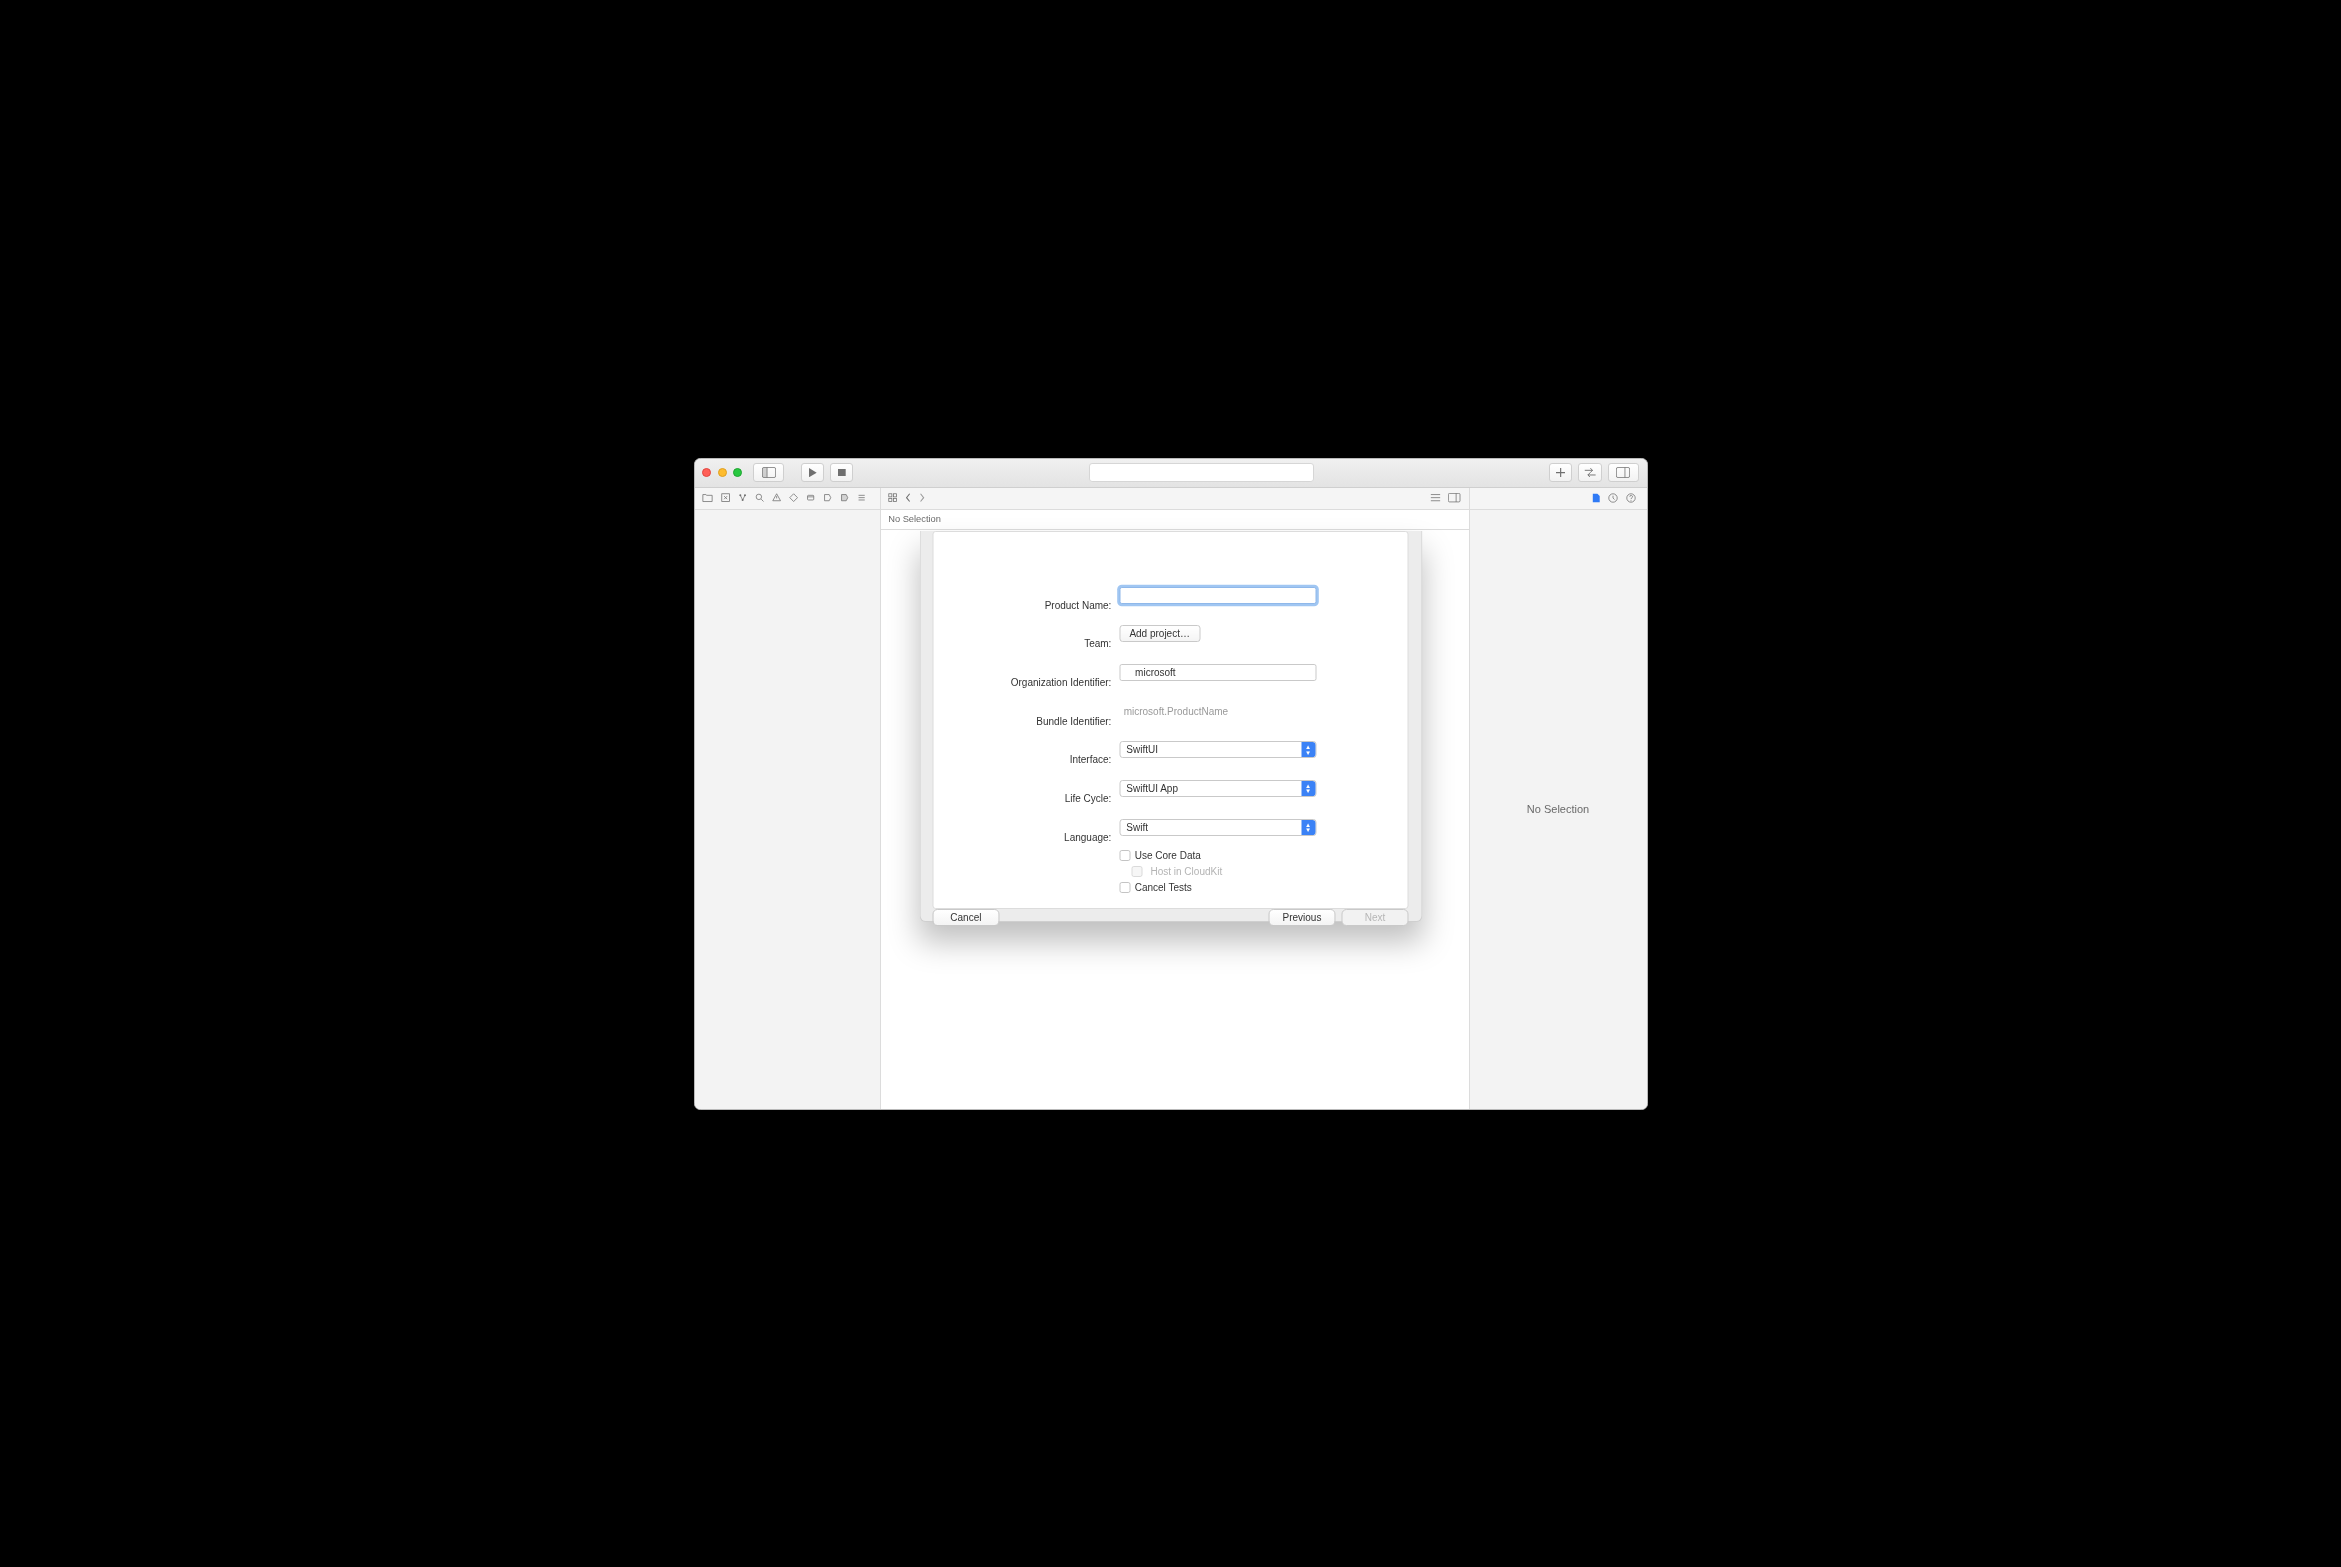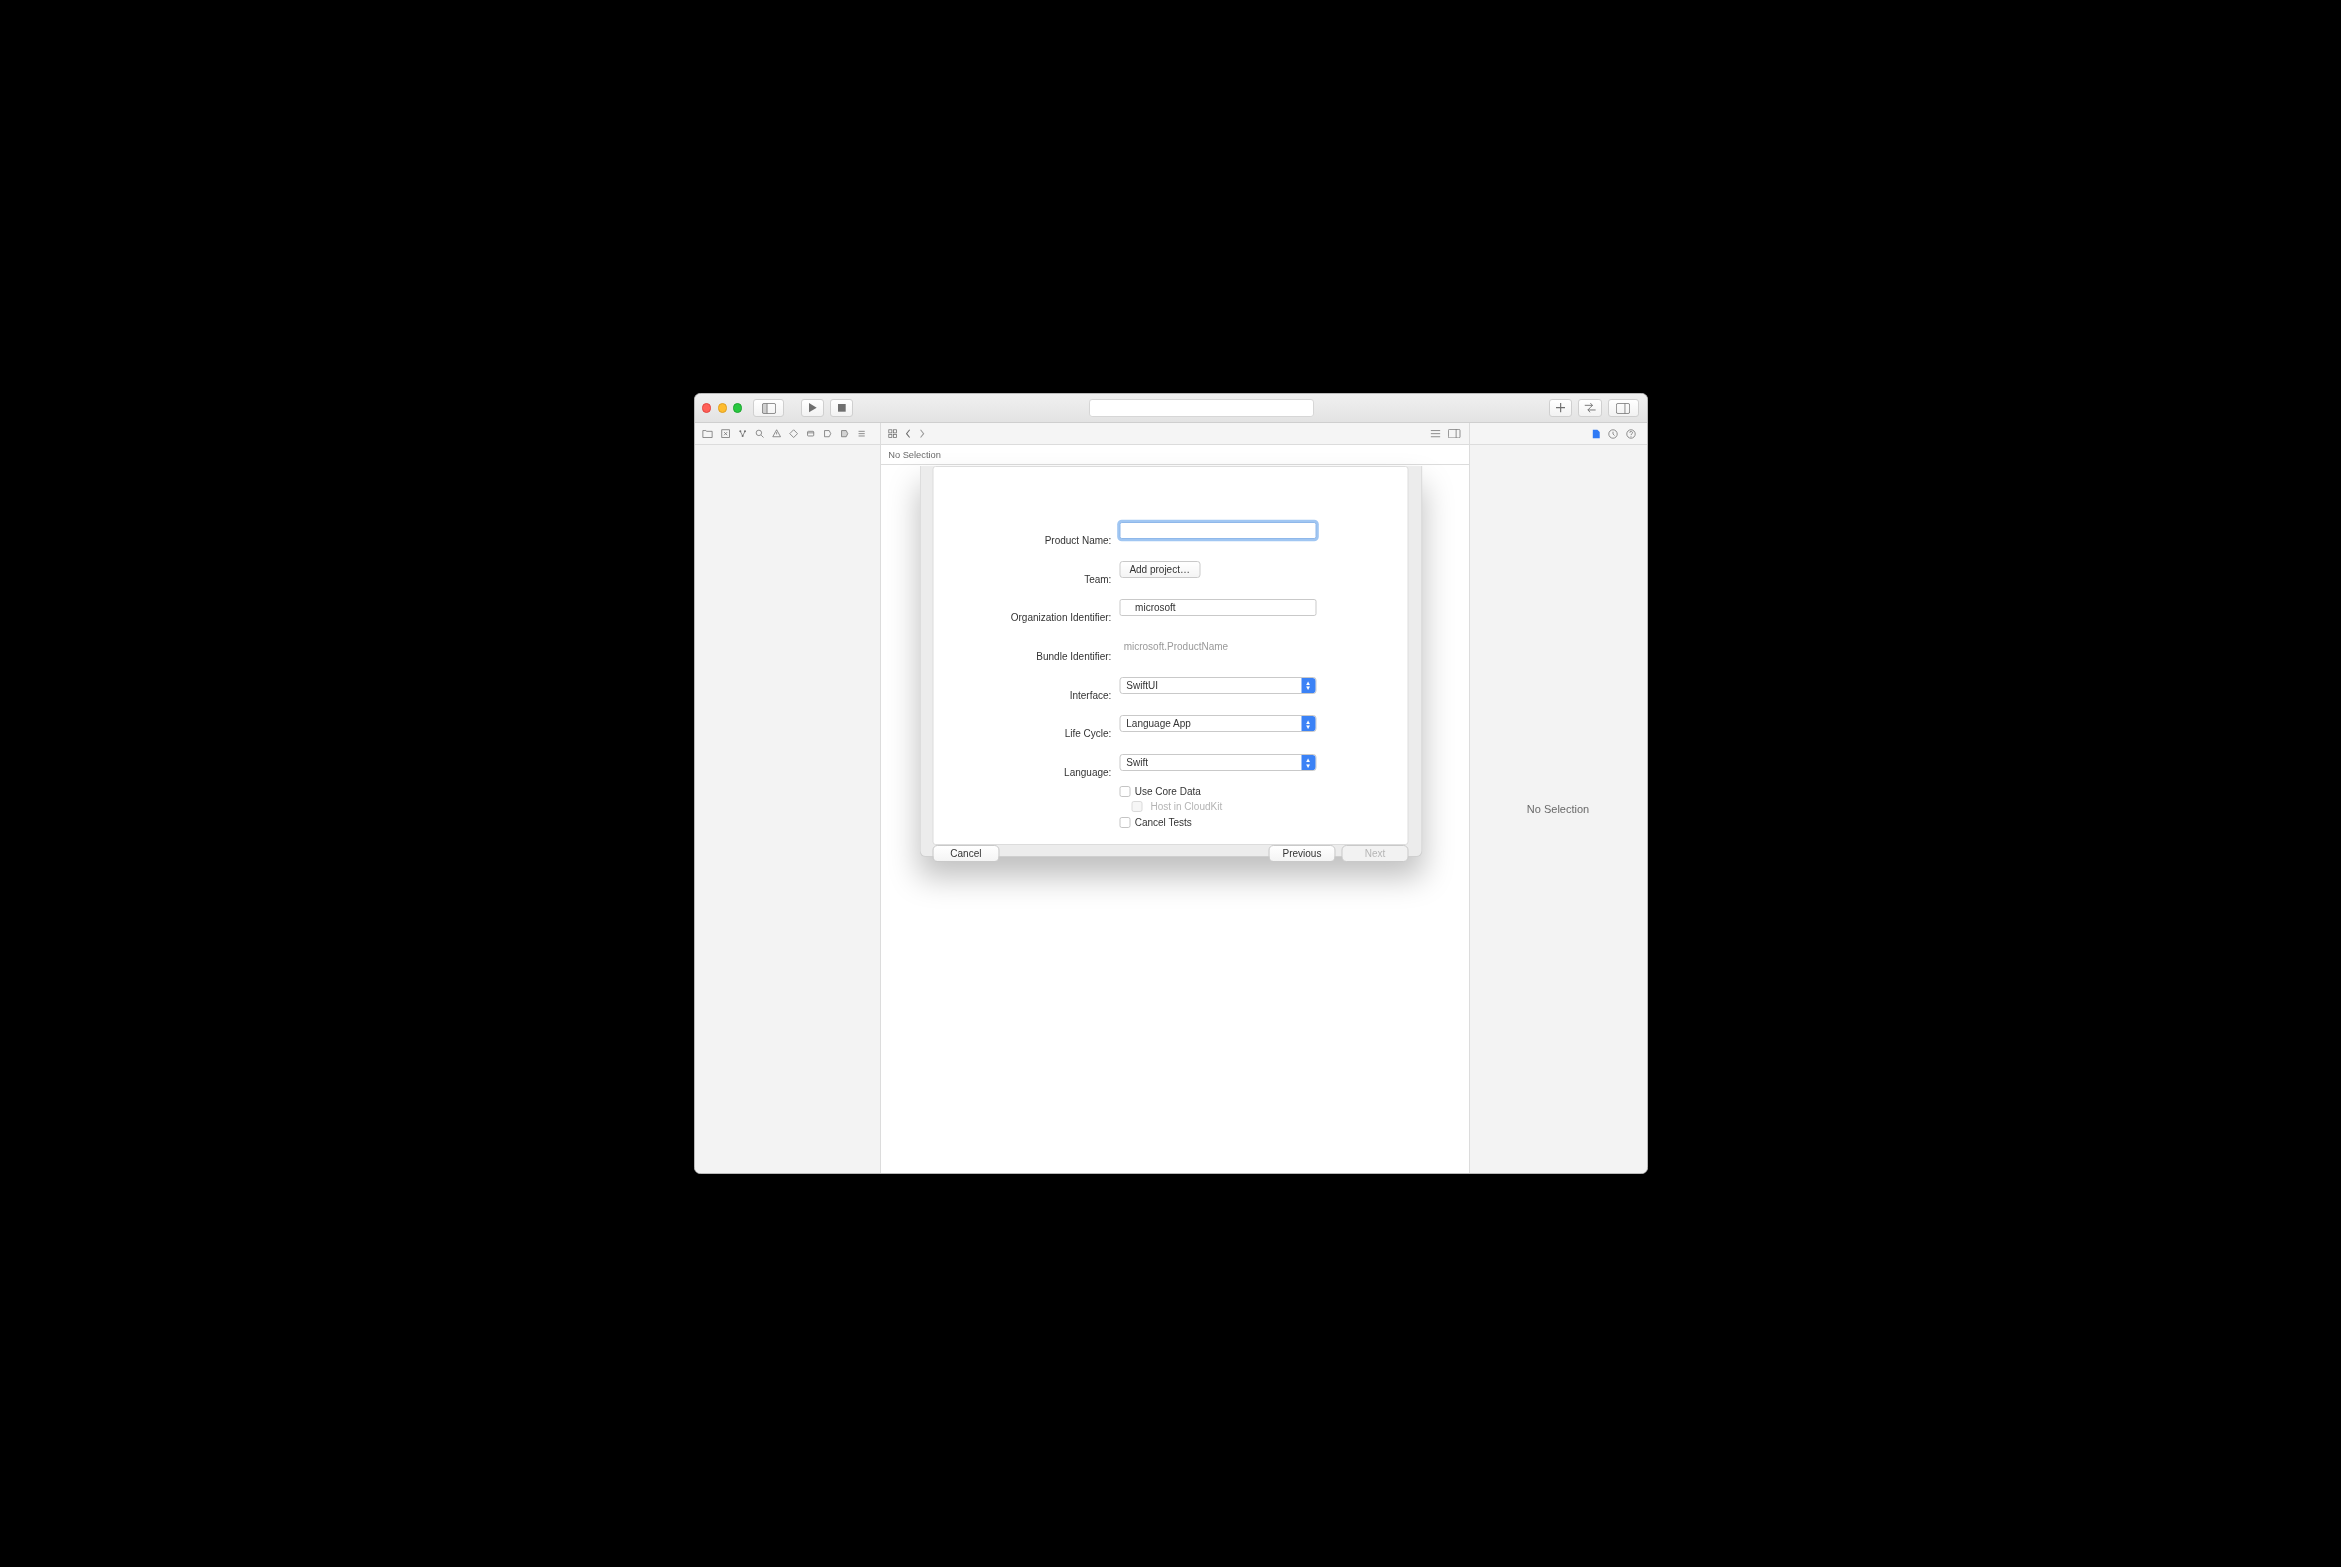--- a/index.html
+++ b/index.html
@@ -30,21 +30,21 @@
     background: var(--bg-black);
     font-family: -apple-system, "Helvetica Neue", Arial, sans-serif;
     font-size: 10px;
     color: var(--text);
     display:flex; align-items:center; justify-content:center;
   }
 
   
   .window {
     width: 954px;
-    height: 781px;
+    height: 652px;
     background: var(--window-bg);
     border: 0.8px solid #b9b9b9;
     border-radius: 6.2px;
     overflow: hidden;
     box-shadow: 0 15.5px 39px rgba(0,0,0,.45);
     display:flex; flex-direction:column;
     position:relative;
   }
 
   
@@ -381,21 +381,21 @@
           <div class="readonly">microsoft.ProductName</div>
 
           <div class="lab">Interface:</div>
           <div class="select">
             <span>SwiftUI</span>
             <span class="arrows">▲<br>▼</span>
           </div>
 
           <div class="lab">Life Cycle:</div>
           <div class="select">
-            <span>Language App</span>
+            <span>SwiftUI App</span>
             <span class="arrows">▲<br>▼</span>
           </div>
 
           <div class="lab">Language:</div>
           <div class="select">
             <span>Swift</span>
             <span class="arrows">▲<br>▼</span>
           </div>
 
           <div></div>

